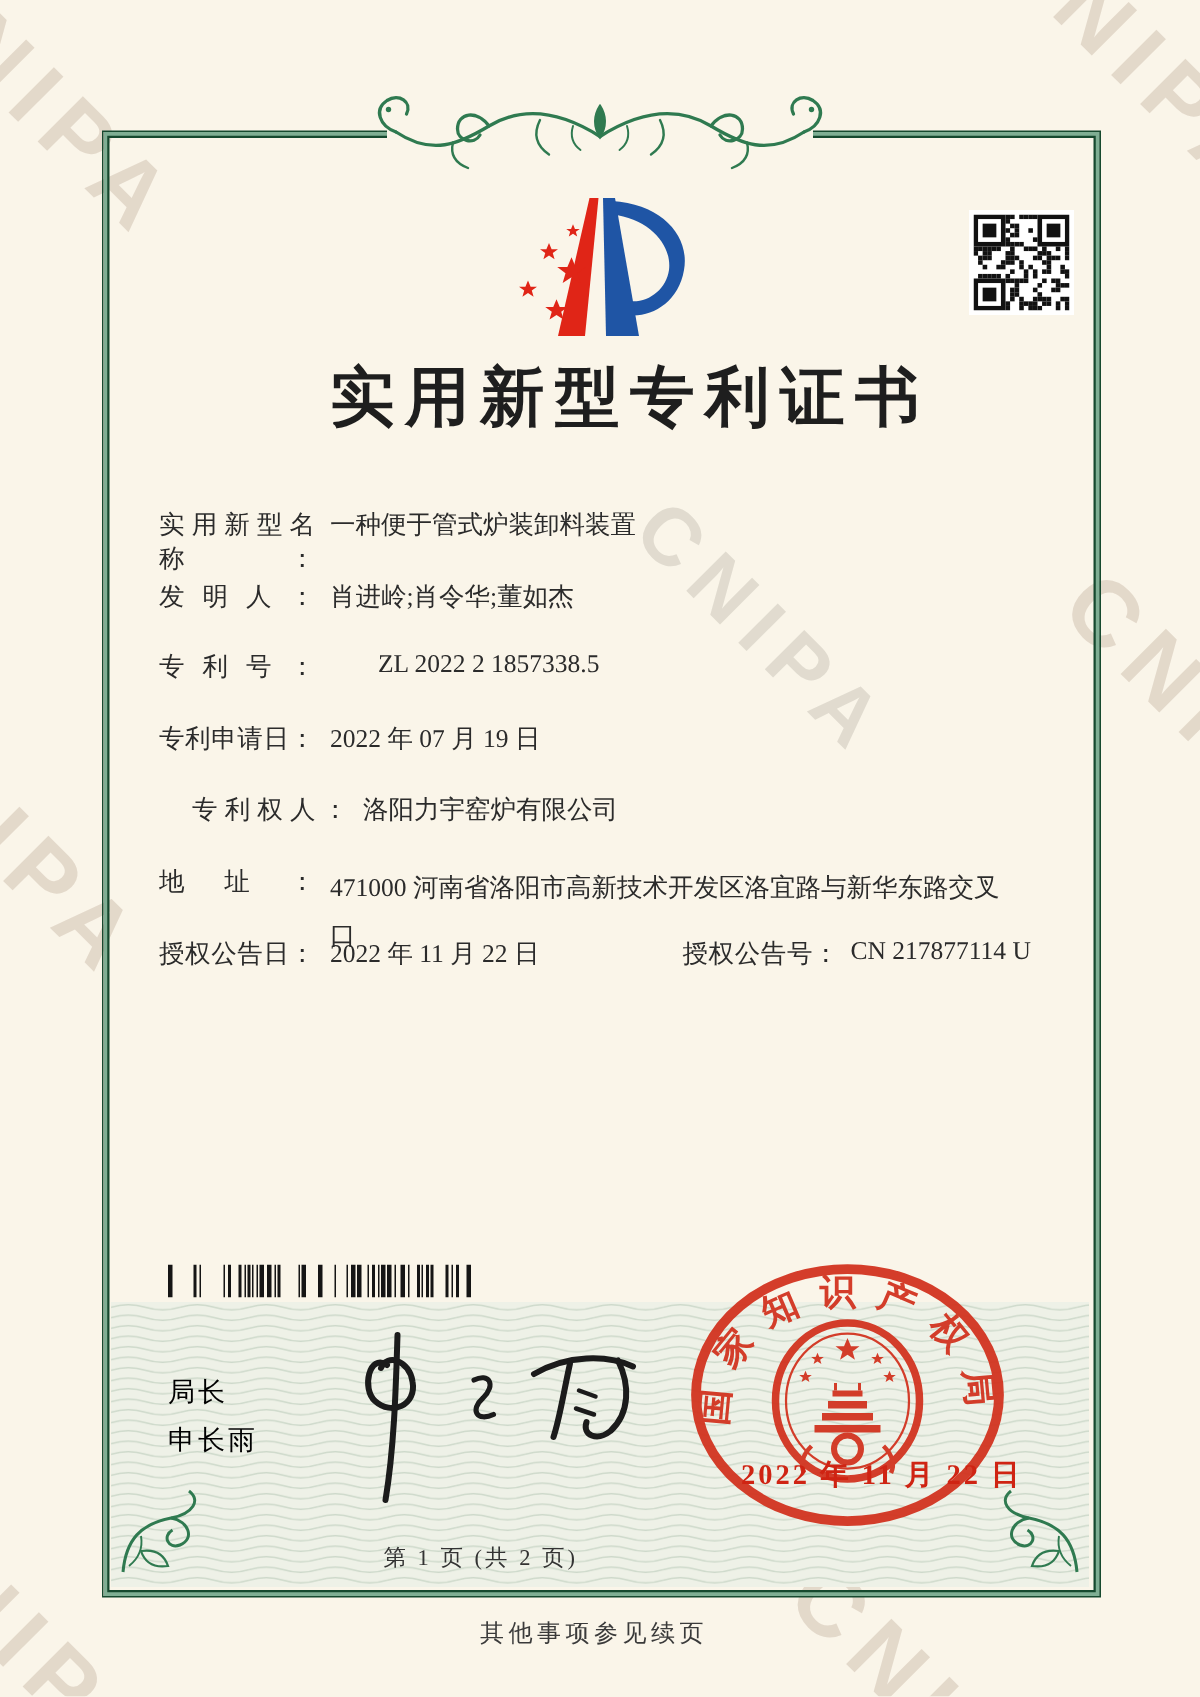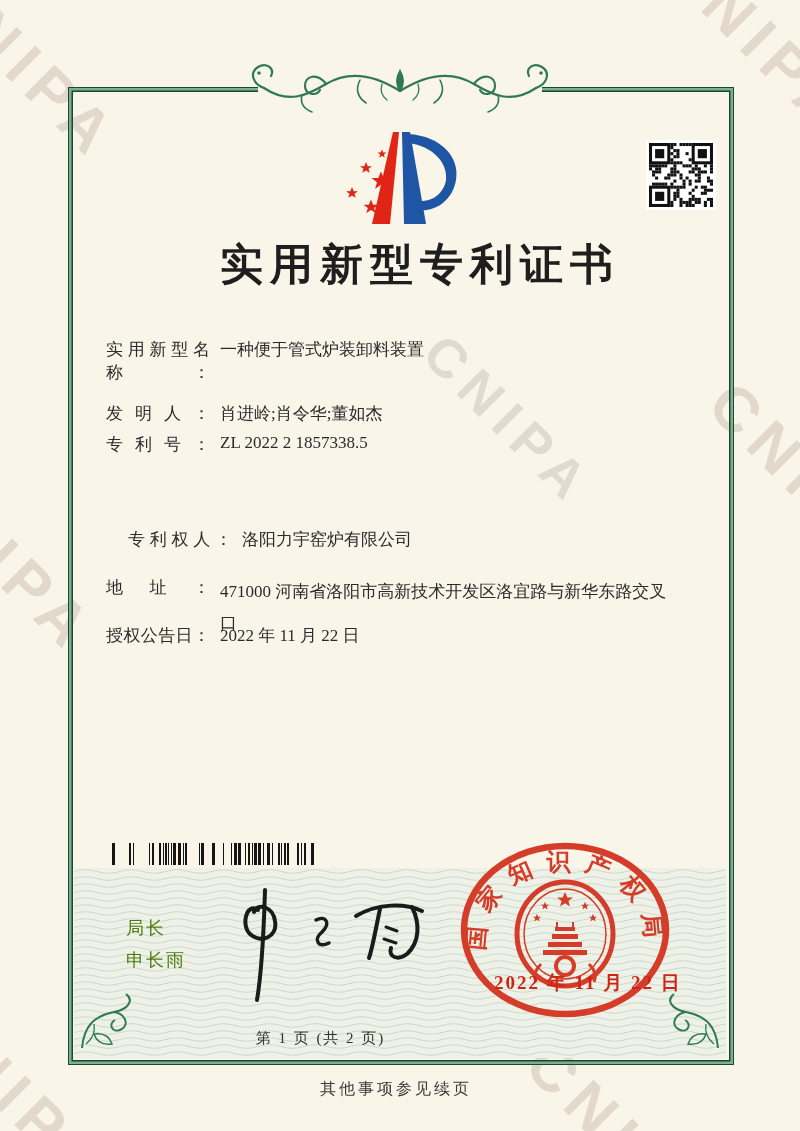--- a/index.html
+++ b/index.html
@@ -36,22 +36,22 @@
   .grant2{position:absolute;left:455px;top:624px;font-size:17px;display:flex;}
   .grant2 .lb{width:104px;flex:0 0 104px;text-align:justify;text-align-last:justify;}
   .grant2 .val{margin-left:8px;}
   
   .body-text{position:absolute;left:106px;top:658px;width:594px;font-size:16px;
              line-height:24px;text-align:justify;color:#222;}
   .body-text p{margin:0;text-indent:2em;}
   
   .barcode{position:absolute;left:110px;top:843px;width:212px;height:22px;}
   
-  .signer{position:absolute;left:112px;font-size:18px;letter-spacing:2px;color:#4d7c0f;
-          font-family:"Liberation Sans","DejaVu Sans",sans-serif;margin-left:14px;}
+  .signer{position:absolute;left:112px;font-size:18px;letter-spacing:2px;color:#000000;
+          font-family:"Liberation Sans","DejaVu Sans",sans-serif;}
   .signer.t1{top:916px;}
   .signer.t2{top:948px;}
   .signature{position:absolute;left:228px;top:880px;width:210px;height:134px;}
   
   .seal{position:absolute;left:455px;top:838px;width:220px;height:185px;opacity:.93;}
   .seal-date{position:absolute;left:494px;top:970px;width:220px;font-size:19px;
              letter-spacing:2px;color:#cf2413;font-weight:700;}
   
   .page-no{position:absolute;left:0;top:1029px;width:641px;text-align:center;
            font-size:15px;letter-spacing:2px;color:#333;}
@@ -276,40 +276,48 @@
         <rect x="6" y="48" width="9" height="9"></rect>
       </g>
     </svg>
 
   <div class="title">实用新型专利证书</div>
 
   <div class="row" style="top:338px;">
     <span class="lb">实用新型名称：</span>
     <span class="val">一种便于管式炉装卸料装置</span>
   </div>
-  <div class="row" style="top:402px;align-items:flex-end;">
+  <div class="row" style="top:386px;align-items:flex-end;">
     <span class="lb">发明人：</span>
     <span class="val">肖进岭;肖令华;董如杰</span>
   </div>
-  <div class="row" style="top:433px;">
+  <div class="row" style="top:433px;gap:32px;">
     <span class="lb">专利号：</span>
     <span class="val">ZL 2022 2 1857338.5</span>
+  </div>
+  <div class="row" style="top:481px;">
+    <span class="lb">专利申请日：</span>
+    <span class="val">2022 年 07 月 19 日</span>
   </div>
   <div class="row" style="top:528px;margin-left:22px;">
     <span class="lb">专利权人：</span>
     <span class="val">洛阳力宇窑炉有限公司</span>
   </div>
   <div class="row addr" style="top:576px;">
     <span class="lb">地址：</span>
     <span class="val">471000 河南省洛阳市高新技术开发区洛宜路与新华东路交叉口</span>
   </div>
 
   <div class="row" style="top:624px;">
     <span class="lb">授权公告日：</span>
     <span class="val">2022 年 11 月 22 日</span>
+  </div>
+  <div class="grant2">
+    <span class="lb">授权公告号：</span>
+    <span class="val">CN 217877114 U</span>
   </div>
 
 
   <svg class="barcode" id="barcode" viewBox="0 0 212 22" preserveAspectRatio="none">
       <g fill="#151515">
         <rect x="2" y="0" width="3" height="22"></rect>
         <rect x="19" y="0" width="2" height="22"></rect>
         <rect x="23" y="0" width="1" height="22"></rect>
         <rect x="39" y="0" width="1" height="22"></rect>
         <rect x="42" y="0" width="2" height="22"></rect>

